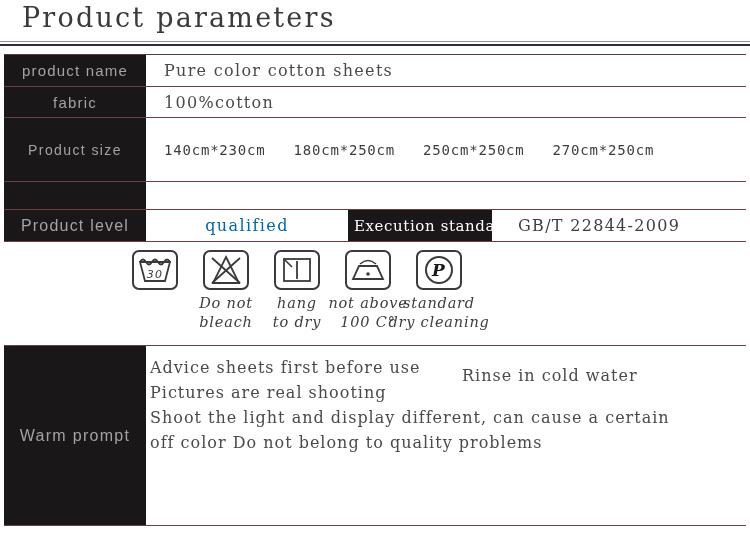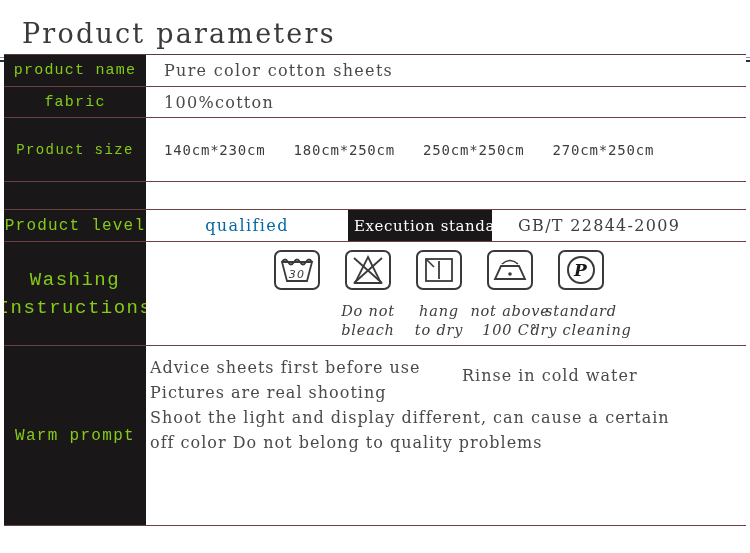--- a/index.html
+++ b/index.html
@@ -12,21 +12,21 @@
     width: 750px;
     height: 553px;
     font-family: "DejaVu Serif", "Liberation Serif", serif;
     overflow: hidden;
     position: relative;
   }
 
   
   #title-bar {
     position: absolute;
-    left: 0; top: 16px;
+    left: 0; top: 0;
     width: 744px;
     height: 48px;
     text-align: right;
   }
   #page-title {
     position: absolute;
     left: 22px;
     top: 2px;
     font-size: 27px;
     letter-spacing: 2.2px;
@@ -63,28 +63,28 @@
     position: relative;
     display: flex;
     width: 742px;
     border-bottom: 1px solid #6b4040;
     background: #ffffff;
   }
   .lbl {
     width: 142px;
     min-width: 142px;
     background: #1a1718;
-    color: #84cc16;
+    color: #a3a3a3;
     display: flex;
     align-items: center;
     justify-content: center;
     text-align: center;
     font-size: 15px;
     letter-spacing: 1.2px;
-    font-family: Liberation Mono, monospace;
+    font-family: Liberation Sans, sans-serif;
     overflow: hidden;
     white-space: nowrap;
   }
   .val {
     flex: 1;
     background: #ffffff;
     color: #4a4a4a;
     display: flex;
     align-items: center;
     font-size: 16px;
@@ -195,21 +195,21 @@
   }
   .care-symbol {
     width: 46px;
     height: 40px;
     border: 2px solid #3a3a3a;
     border-radius: 7px;
     position: relative;
     background: #fff;
   }
   .care-caption {
-    margin-top: 12px;
+    margin-top: 4px;
     font-size: 14.5px;
     line-height: 19px;
     letter-spacing: 0.8px;
     color: #3d3d3d;
     text-align: center;
     white-space: nowrap;
   }
   .care-caption span { display: block; }
 
   
@@ -279,26 +279,20 @@
   <div class="row" id="row-level">
     <div class="lbl">Product level</div>
     <div class="val">
       <div id="level-value">qualified</div>
       <div id="exec-standard-label">Execution standard</div>
       <div id="exec-standard-value">GB/T 22844-2009</div>
     </div>
   </div>
 
   <div class="row" id="row-wash">
-    <div class="lbl">
-      <div id="wash-label-inner">
-        <span class="l1">Washing</span>
-        <span class="l2">Instructions</span>
-      </div>
-    </div>
     <div class="val">
       <div id="care-icons">
 
         <div class="care-item">
           <div class="care-symbol">
             <svg width="42" height="36" viewBox="0 0 42 36" style="position:absolute;left:0;top:0;">
               <path d="M6 10 L36 10 L31 29 L11 29 Z" fill="none" stroke="#3a3a3a" stroke-width="1.8"></path>
               <path d="M6 10 Q9 5 12 10 Q15 15 18 10 Q21 5 24 10 Q27 15 30 10 Q33 5 36 10" fill="none" stroke="#3a3a3a" stroke-width="1.8"></path>
               <text x="21" y="26" font-family="DejaVu Sans, sans-serif" font-size="11" fill="#3a3a3a" text-anchor="middle">30</text>
             </svg>

